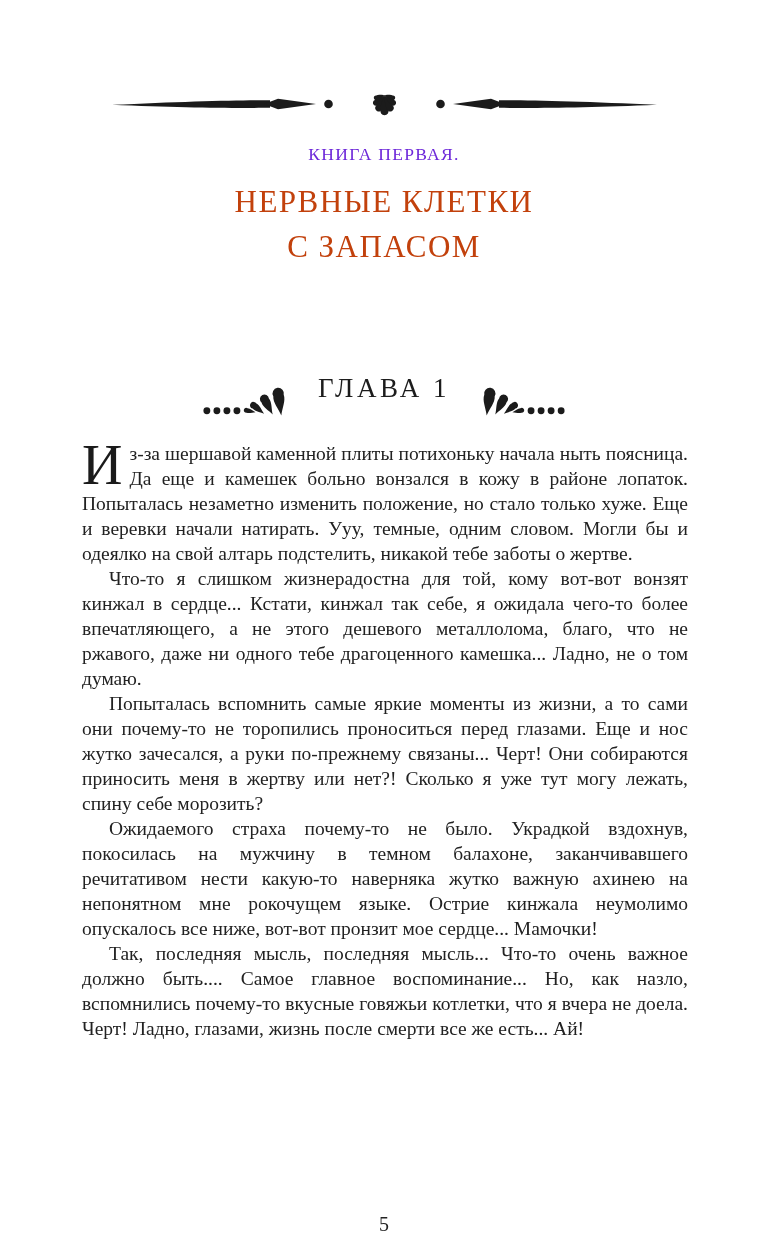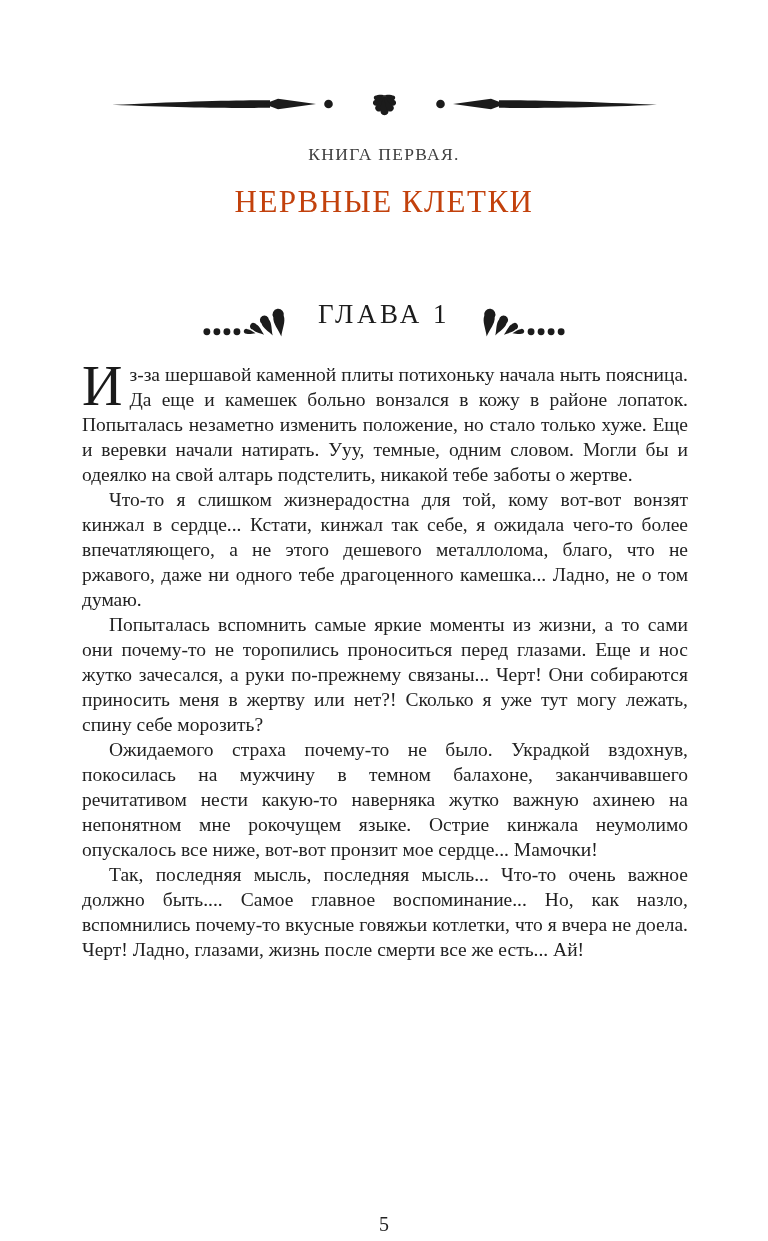--- a/index.html
+++ b/index.html
@@ -14,38 +14,38 @@
   .page { width: 768px; height: 1241px; position: relative; background: #ffffff; }
 
   .divider { width: 545px; margin: 88px auto 0 auto; }
   svg { fill: #1b1b1b; display: block; }
 
   .kicker {
     margin-top: 24px;
     text-align: center;
     font-size: 17.5px;
     letter-spacing: 1.3px;
-    color: #404040;
+    color: #6d28d9;
   }
 
   .part-title {
     margin-top: 14px;
     text-align: center;
     font-size: 31px;
     font-weight: normal;
     line-height: 45px;
     letter-spacing: 1.5px;
     color: #c2410c;
   }
 
   .chapter-row {
-    margin-top: 72px;
+    margin-top: 106px;
     display: flex;
     justify-content: center;
-    align-items: center;
+    align-items: flex-start;
     gap: 26px;
   }
   .chapter-heading {
     font-size: 27px;
     letter-spacing: 3.5px;
     line-height: 27px;
     padding-bottom: 5px;
     color: #1c1c1c;
   }
   .orn { height: 42px; width: 92px; }
@@ -99,21 +99,21 @@
       <use href="#petal" transform="translate(272.5 7) rotate(132) scale(0.72)"></use>
       <use href="#petal" transform="translate(272.5 7) rotate(108) scale(0.55)"></use>
       <circle cx="328.5" cy="16" r="4.3"></circle>
       <path d="M393 16 L379 10.8 L341 16 L379 21.2 Z"></path>
       <path d="M545 16.8 C 475 13.5 415 11.8 387 12.2 L387 19.8 C 415 20.2 475 20.1 545 16.8 Z"></path>
     </svg>
   </div>
 
   <div class="kicker">КНИГА ПЕРВАЯ.</div>
 
-  <h1 class="part-title"><span>НЕРВНЫЕ КЛЕТКИ</span><br></h1>
+  <h1 class="part-title"><span>НЕРВНЫЕ КЛЕТКИ</span><br><span>С ЗАПАСОМ</span></h1>
 
   <div class="chapter-row">
     <svg class="orn" viewBox="0 0 92 44">
       <circle cx="5" cy="37.5" r="3.6"></circle>
       <circle cx="15.5" cy="37.5" r="3.6"></circle>
       <circle cx="26" cy="37.5" r="3.6"></circle>
       <circle cx="36.5" cy="37.5" r="3.6"></circle>
       <use href="#petal" transform="translate(56 39) rotate(-78) scale(0.62)"></use>
       <use href="#petal" transform="translate(65 40.5) rotate(-52) scale(0.88)"></use>
       <use href="#petal" transform="translate(74 41.5) rotate(-28) scale(1.15)"></use>

